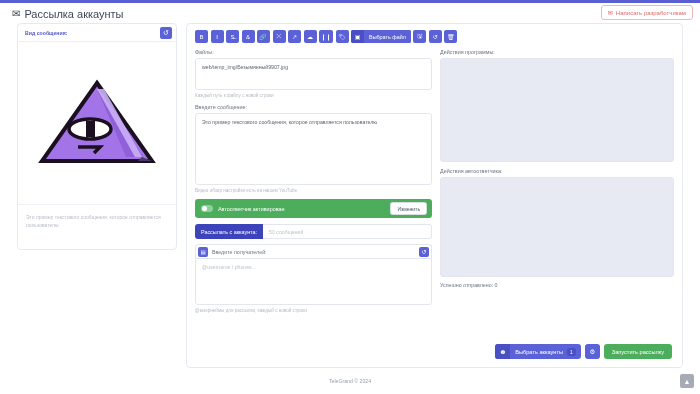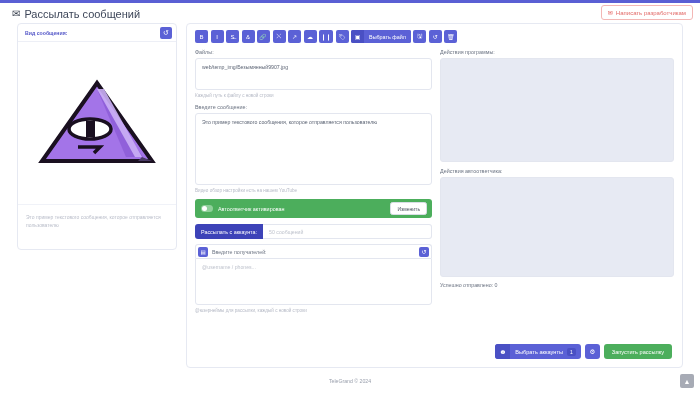--- a/index.html
+++ b/index.html
@@ -318,21 +318,21 @@
 </head>
 <body>
 
 <div class="app">
 
   <div class="topstrip"></div>
 
   <div class="header">
     <div class="page-title">
       <span class="env-icon">✉</span>
-      <span>Рассылать сообщений</span>
+      <span>Рассылка аккаунты</span>
     </div>
   </div>
   <button class="dev-btn">
     <span class="env-icon">✉</span>
     <span>Написать разработчикам</span>
   </button>
 
   <div class="preview-card">
     <div class="preview-head">
       <span class="preview-head-title">Вид сообщения:</span>

